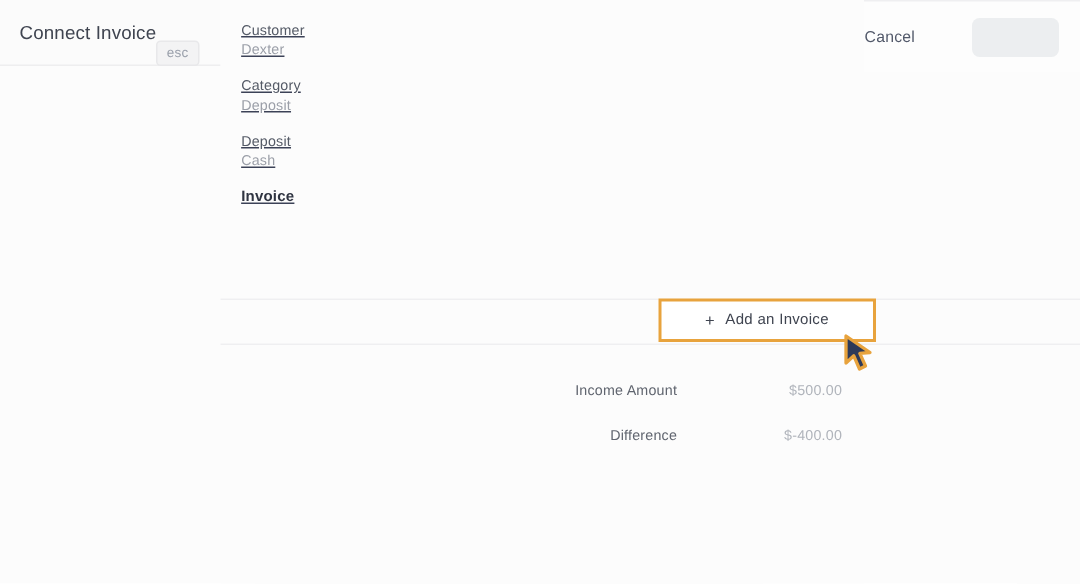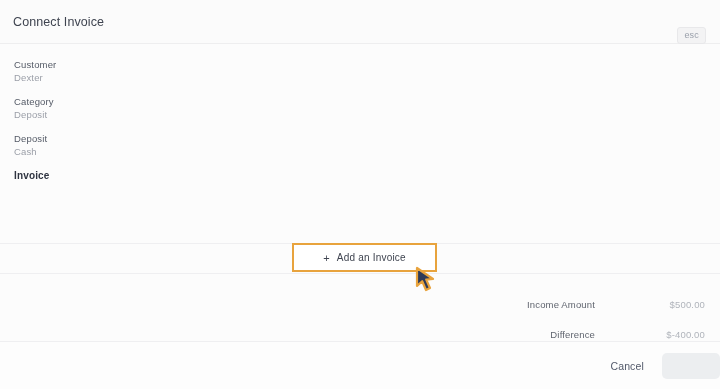--- a/index.html
+++ b/index.html
@@ -13,21 +13,20 @@
     font-family: "Liberation Sans", sans-serif;
     color: #3c4257;
     overflow: hidden;
     position: relative;
   }
   .modal {
     width: 720px;
     height: 389px;
     background: #fcfcfc;
     display: flex;
-    flex-direction: column;
     position: relative;
     box-sizing: border-box;
   }
 
   
   .header {
     height: 44px;
     min-height: 44px;
     background: #fbfbfb;
     border-bottom: 1px solid #eeeeef;
@@ -55,20 +54,21 @@
     margin-top: 28px;
   }
 
   
   .body {
     flex: 1;
     padding: 0 14px;
     box-sizing: border-box;
     position: relative;
     background: #fcfcfc;
+    text-decoration: underline;
   }
 
   .fields {
     padding-top: 14px;
   }
   .field {
     margin-bottom: 11px;
   }
   .field-label {
     font-size: 9.5px;
@@ -178,21 +178,23 @@
 
   
   .footer {
     height: 48px;
     min-height: 48px;
     border-top: 1px solid #efeff1;
     background: #fdfdfd;
     display: flex;
     align-items: center;
     justify-content: flex-end;
-    box-sizing: border-box;
+    padding-right: 14px;
+    box-sizing: border-box;
+    gap: 20px;
   }
   .cancel-link {
     font-size: 10.5px;
     color: #52596a;
     letter-spacing: 0.15px;
     margin-right: 18px;
   }
   .submit-btn {
     width: 58px;
     height: 26px;

